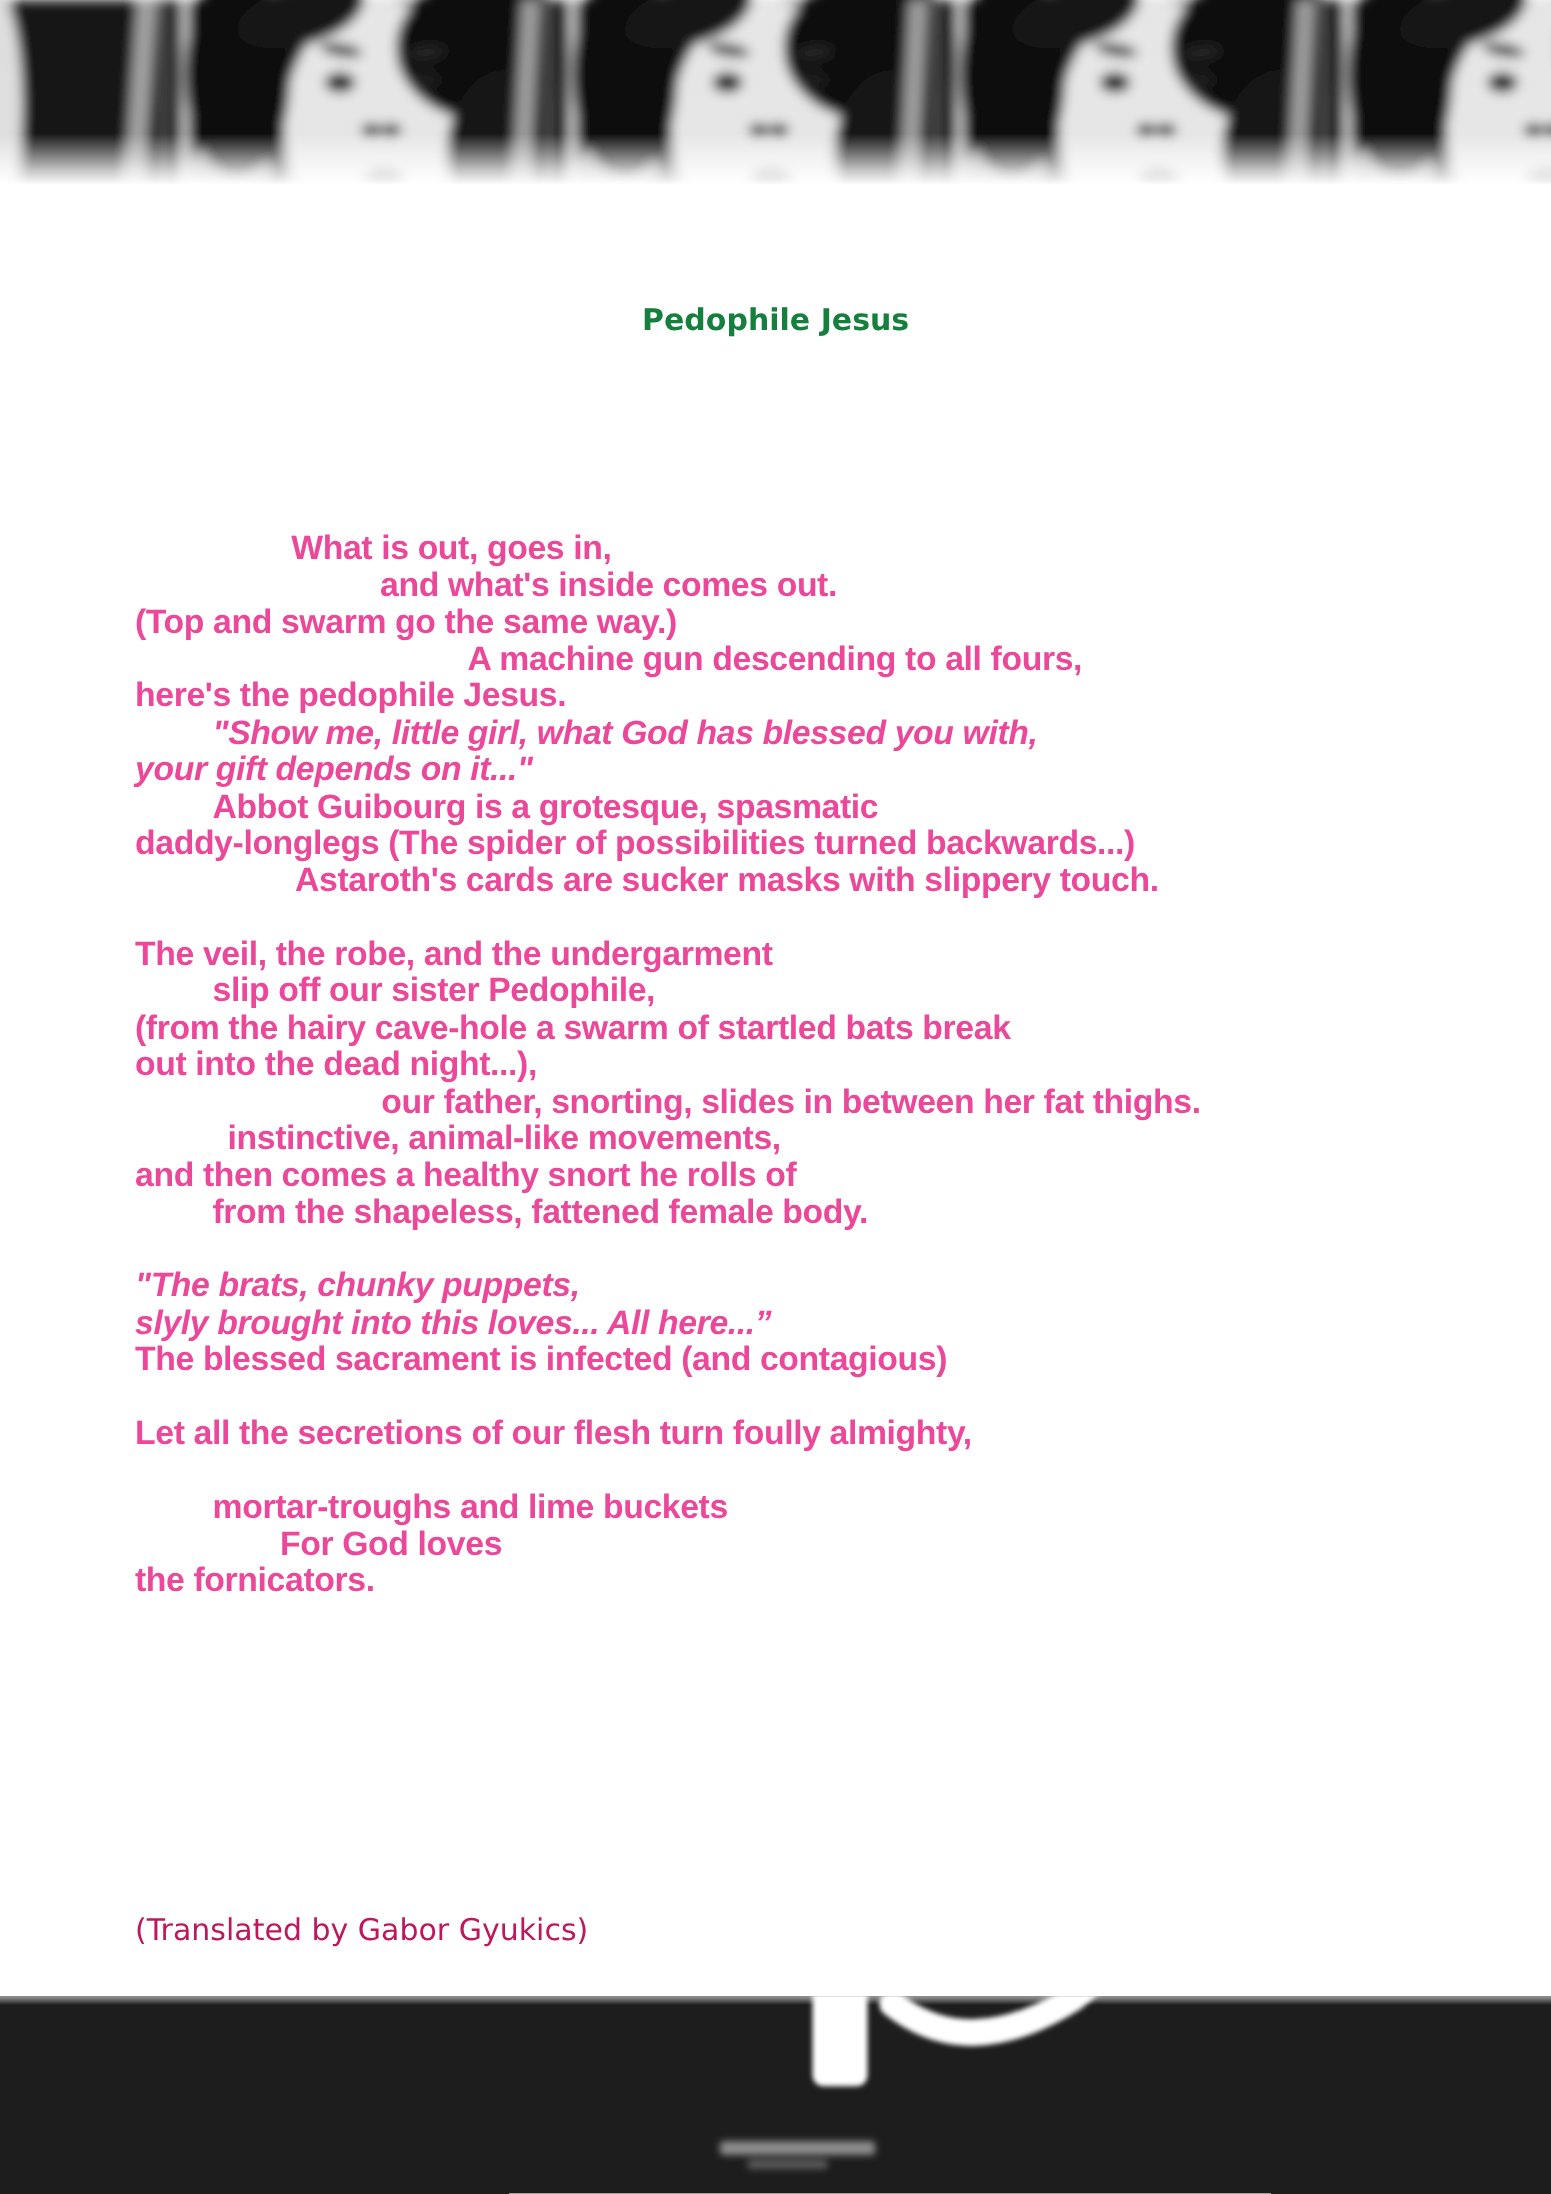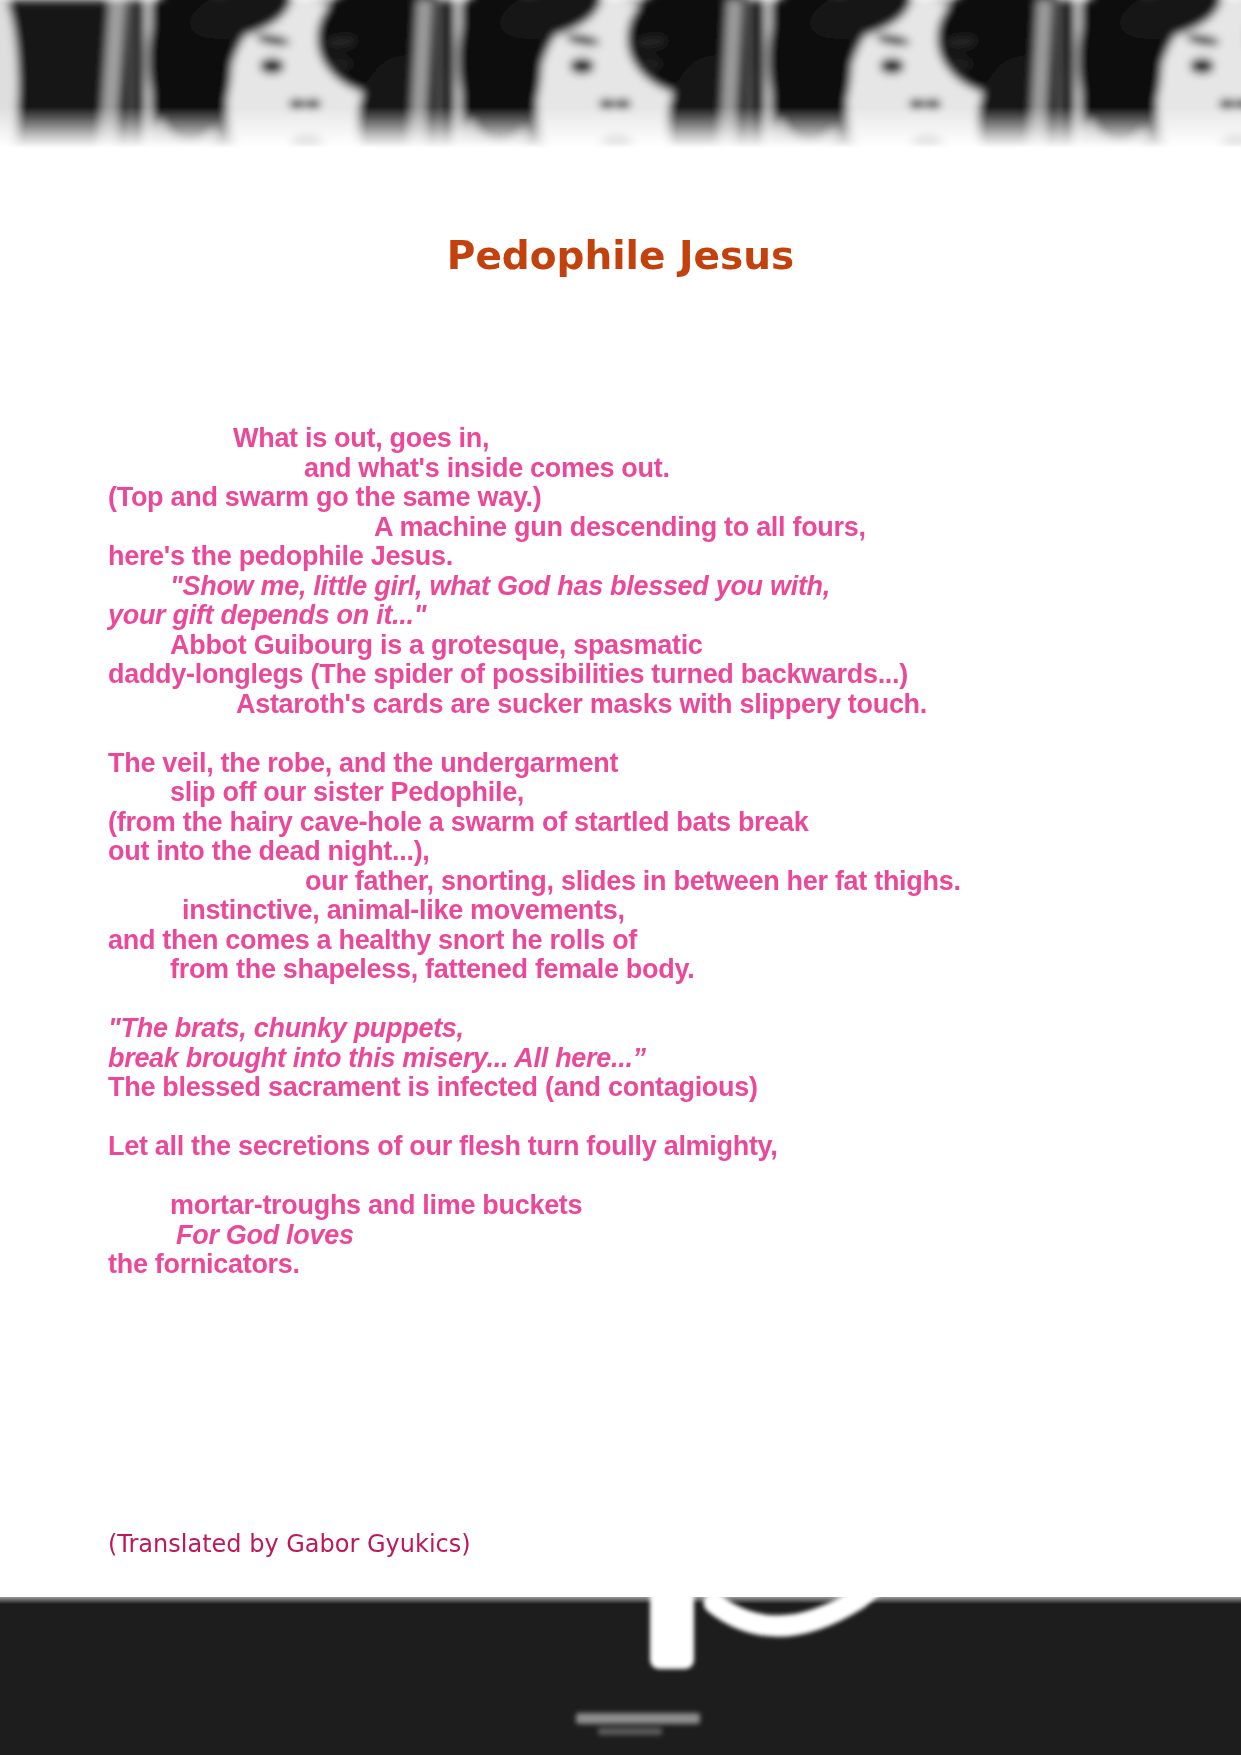--- a/index.html
+++ b/index.html
@@ -18,23 +18,23 @@
     overflow: hidden;
     display: block;
   }
 
   .page-title {
     margin: 88px 0 0 0;
     width: 1241px;
     text-align: center;
     font-family: "DejaVu Sans", sans-serif;
     font-weight: bold;
-    font-size: 39px;
+    font-size: 24px;
     line-height: 40px;
-    color: #c2410c;
+    color: #15803d;
     letter-spacing: 0px;
   }
 
   .poem {
     margin-top: 148px;
     padding-left: 108px;
     font-family: "Liberation Sans", sans-serif;
     font-weight: bold;
     font-size: 27px;
     line-height: 29.5px;
@@ -134,29 +134,29 @@
       <div class="poem-line" style="margin-left: 62px;">slip off our sister Pedophile,</div>
       <div class="poem-line" style="margin-left: 0px;">(from the hairy cave-hole a swarm of startled bats break</div>
       <div class="poem-line" style="margin-left: 0px;">out into the dead night...),</div>
       <div class="poem-line" style="margin-left: 197px;">our father, snorting, slides in between her fat thighs.</div>
       <div class="poem-line" style="margin-left: 74px;">instinctive, animal-like movements,</div>
       <div class="poem-line" style="margin-left: 0px;">and then comes a healthy snort he rolls of</div>
       <div class="poem-line" style="margin-left: 62px;">from the shapeless, fattened female body.</div>
     </div>
     <div class="stanza">
       <div class="poem-line italic" style="margin-left: 0px;">"The brats, chunky puppets,</div>
-      <div class="poem-line italic" style="margin-left: 0px;">break brought into this misery... All here...”</div>
+      <div class="poem-line italic" style="margin-left: 0px;">slyly brought into this loves... All here...”</div>
       <div class="poem-line" style="margin-left: 0px;">The blessed sacrament is infected (and contagious)</div>
     </div>
     <div class="stanza">
       <div class="poem-line" style="margin-left: 0px;">Let all the secretions of our flesh turn foully almighty,</div>
     </div>
     <div class="stanza">
       <div class="poem-line" style="margin-left: 62px;">mortar-troughs and lime buckets</div>
-      <div class="poem-line" style="margin-left: 68px; font-style: italic;">For God loves</div>
+      <div class="poem-line" style="margin-left: 116px;">For God loves</div>
       <div class="poem-line" style="margin-left: 0px;">the fornicators.</div>
     </div>
   </div>
 
 <div class="translator-credit">(Translated by Gabor Gyukics)</div>
 
 <div class="page-footer">
   <svg width="1241" height="158" viewBox="0 0 1241 158" xmlns="http://www.w3.org/2000/svg" aria-hidden="true">
     <defs>
       <filter id="blur2" x="-20%" y="-20%" width="140%" height="140%">

